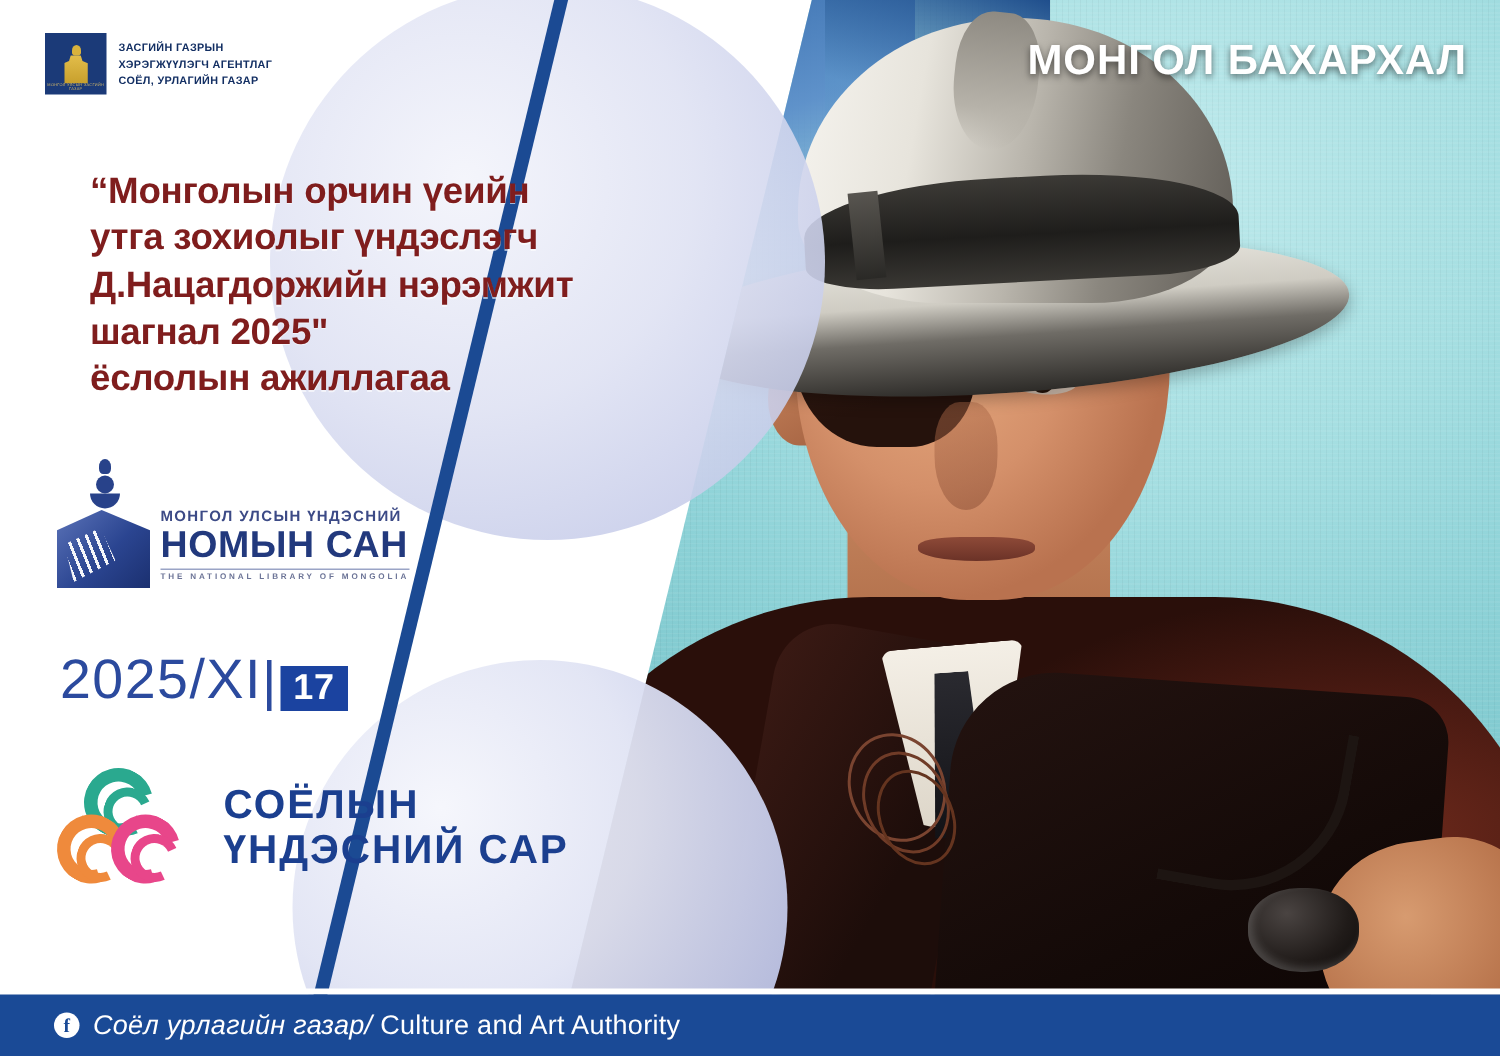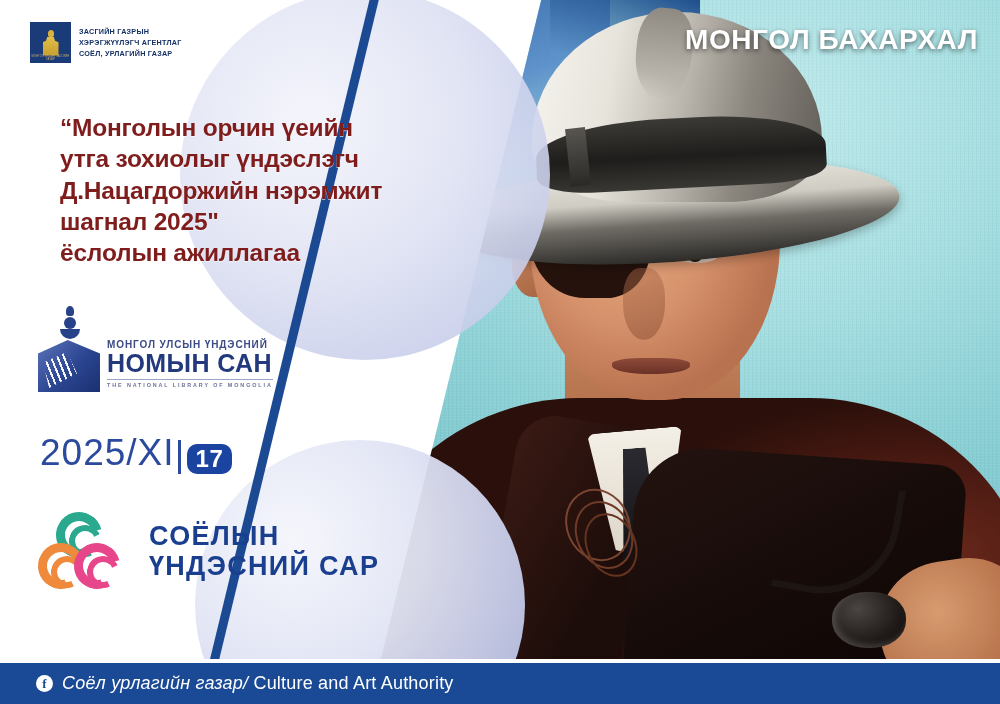--- a/index.html
+++ b/index.html
@@ -265,21 +265,21 @@
   .nl-line2{font-size:25px;font-weight:bold;color:#22397d;letter-spacing:.4px;line-height:1.05;}
   .nl-rule{height:1px;background:#9aa4c6;margin:3px 0 2px;}
   .nl-line3{font-size:5.4px;font-weight:bold;color:#6b7396;letter-spacing:1.9px;}
 
   
   .date-row{position:absolute;left:40px;top:432px;display:flex;align-items:flex-end;}
   .date-main{font-size:37px;color:#2b4a9e;letter-spacing:1px;font-weight:400;}
   .date-sep{width:3px;height:34px;background:#2b4a9e;margin:0 6px 0 3px;}
   .date-badge{
     background:#1b43a0;color:#ffffff;font-size:24px;font-weight:bold;
-    padding:2px 9px 3px;letter-spacing:.5px;line-height:1.05;border-radius:10px;
+    padding:2px 9px 3px;letter-spacing:.5px;line-height:1.05;
   }
 
   
   .cm-logo{position:absolute;left:38px;top:512px;display:flex;align-items:center;gap:29px;}
   .cm-mark{position:relative;width:82px;height:78px;}
   .swirl{position:absolute;width:46px;height:46px;border-radius:50%;}
   .swirl::before{
     content:"";position:absolute;inset:0;border-radius:50%;
     border:9px solid currentColor;
     border-right-color:transparent;

